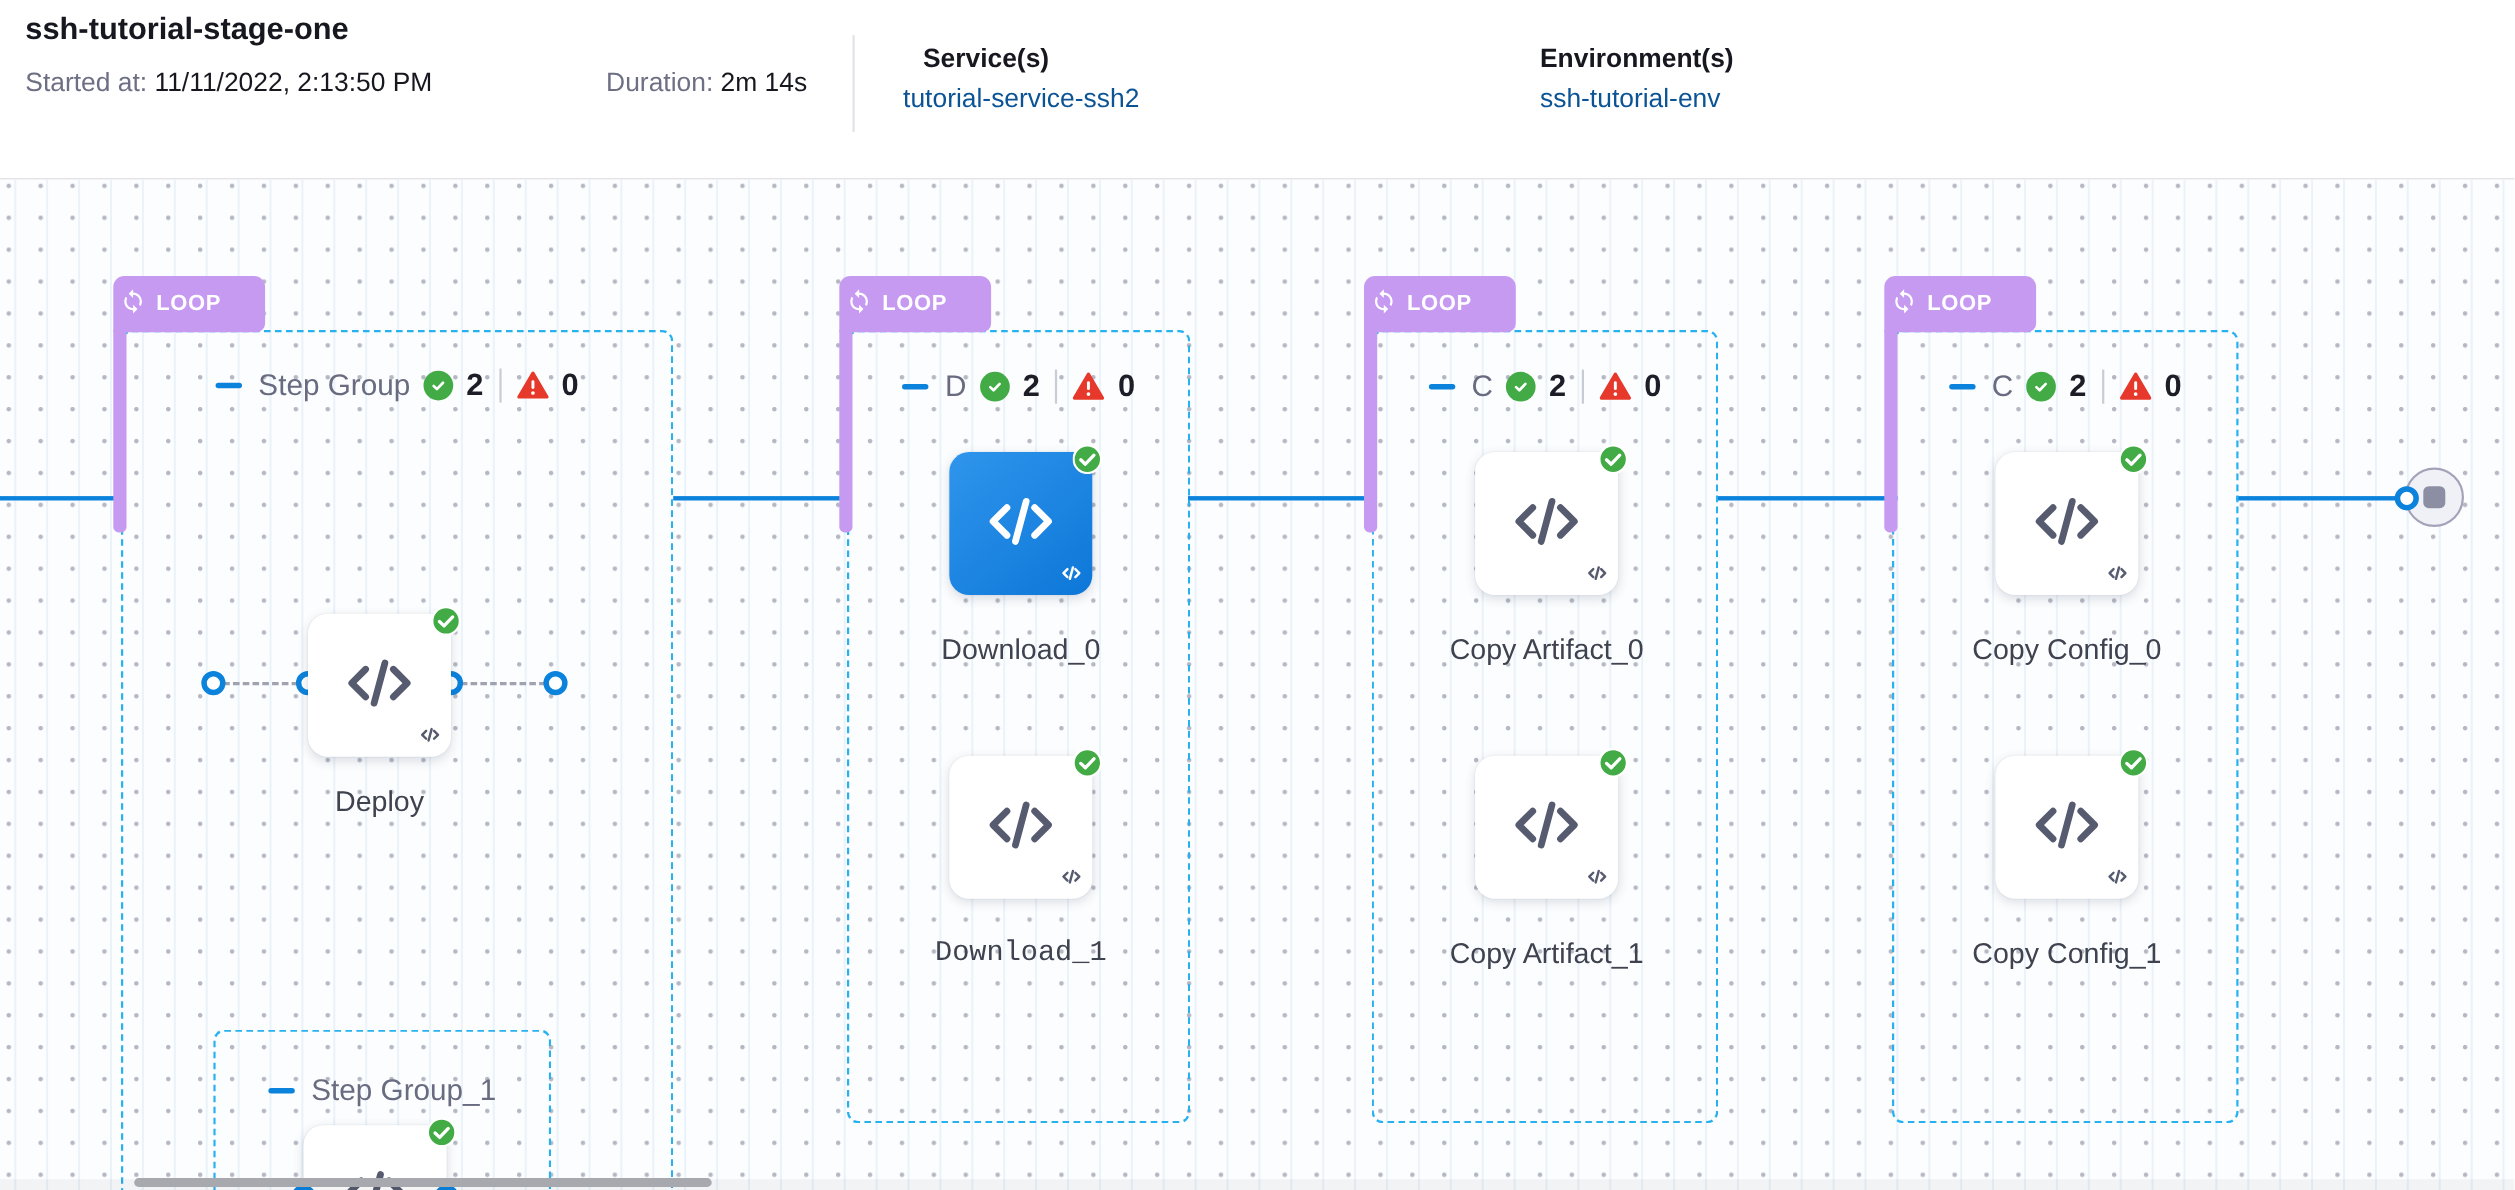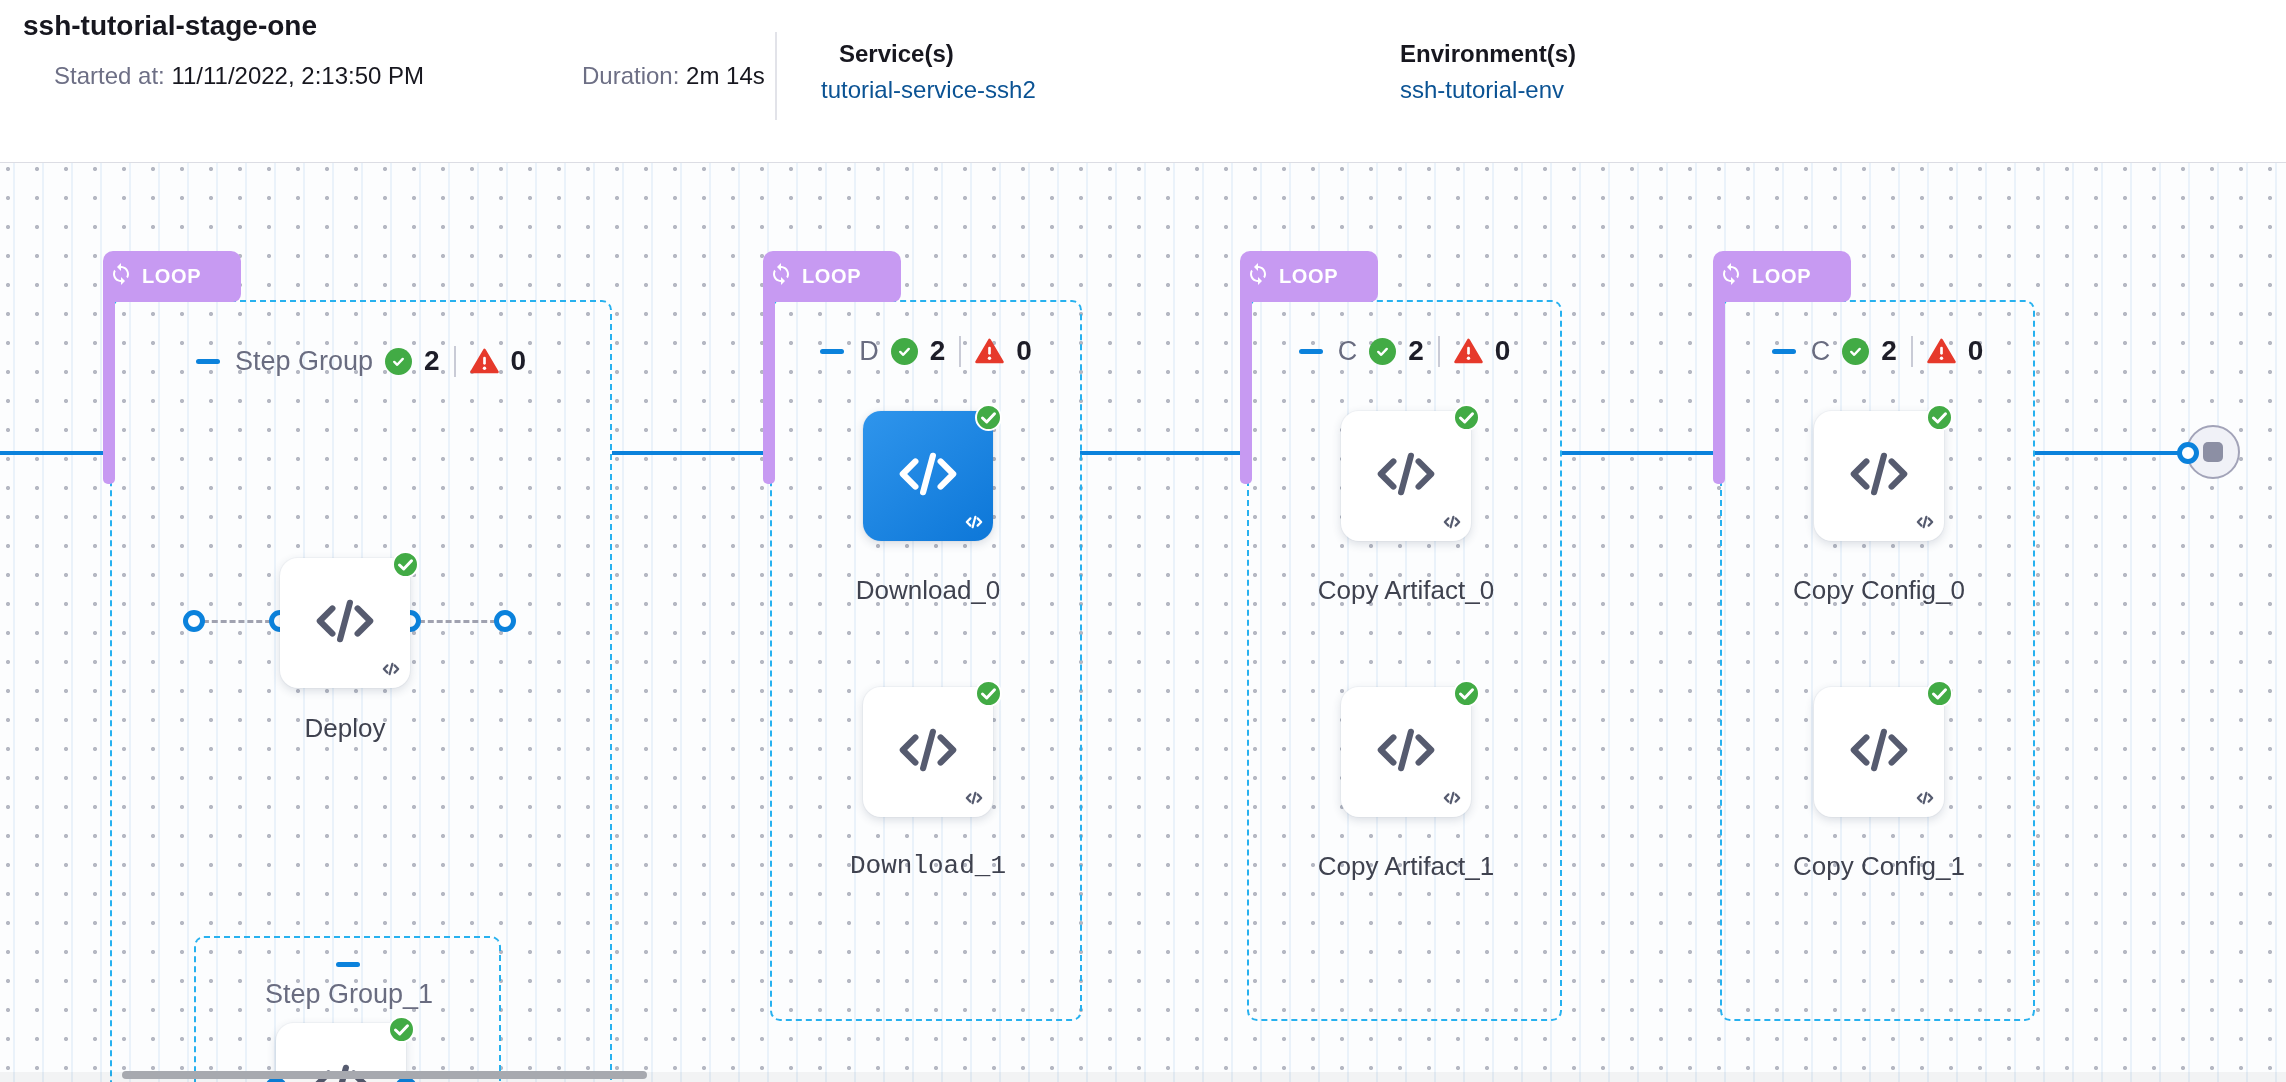--- a/index.html
+++ b/index.html
@@ -5,21 +5,21 @@
   * { margin:0; padding:0; box-sizing:border-box; }
   html,body { width:2286px; height:1082px; overflow:hidden;
     font-family:"Liberation Sans", sans-serif; background:#fff; }
   .page { position:relative; width:2286px; height:1082px;border-radius:18px; }
 
   
   .top-header { position:absolute; left:0; top:0; width:2286px; height:163px;
     background:#fff; border-bottom:1px solid #dcdde4; z-index:5; }
   .stage-title { position:absolute; left:23px; top:10px; font-size:28px; font-weight:700; color:#17171f; }
   .meta-row { position:absolute; top:62px; font-size:24px; color:#17171f; }
-  .meta-label { color:#6d6f85;margin-left:31px; }
+  .meta-label { color:#6d6f85; }
   .hdr-block-label { position:absolute; top:40px; font-size:24px; font-weight:600; color:#17171f; }
   .hdr-link { position:absolute; top:76px; font-size:24px; color:#0b5394; cursor:pointer; }
   .hdr-divider { position:absolute; left:775px; top:32px; width:2px; height:88px; background:#e2e3e9; }
 
   
   .canvas { position:absolute; left:0; top:163px; width:2286px; height:919px; overflow:hidden;
     background-color:#fcfdfe;
     background-image:
       radial-gradient(circle at 2px 2px, #b5b8c3 1.7px, transparent 2.4px),
       linear-gradient(90deg, #eaf2fa 0 1.5px, transparent 1.5px);
@@ -106,21 +106,21 @@
       <div class="loop-bar"></div>
       <div class="loop-badge">
         <span>
           <svg width="24" height="24" viewBox="0 0 24 24" fill="#ffffff">
               <path d="M12 4V1L8 5l4 4V6c3.31 0 6 2.69 6 6 0 1.01-.25 1.97-.7 2.8l1.46 1.46C19.54 15.03 20 13.57 20 12c0-4.42-3.58-8-8-8zm0 14c-3.31 0-6-2.69-6-6 0-1.01.25-1.97.7-2.8L5.24 7.74C4.46 8.97 4 10.43 4 12c0 4.42 3.58 8 8 8v3l4-4-4-4v3z"></path>
             </svg>
         </span>
         <span>LOOP</span>
       </div>
 
-      <div class="group-head" style="top:43px;text-align:right;">
+      <div class="group-head" style="top:32px;text-align:right;">
         <div class="minus-icon"></div>
         <span class="group-title">Step Group</span>
         <div class="check-badge">
           <svg width="17" height="17" viewBox="0 0 24 24" fill="none" stroke="#fff" stroke-width="3.4" stroke-linecap="round" stroke-linejoin="round">
               <path d="M6 12.6 L10.2 16.6 L18 8.4"></path>
             </svg>
         </div>
         <span class="count">2</span>
         <div class="count-divider"></div>
         <div class="warn-badge">
@@ -159,21 +159,21 @@
         <div class="card-check">
           <svg width="27" height="27" viewBox="0 0 27 27">
               <circle cx="13.5" cy="13.5" r="12.5" fill="#42ab45" stroke="#fff" stroke-width="2"></circle>
               <path d="M7.5 14 L11.7 18 L19.5 9.8" fill="none" stroke="#fff" stroke-width="3" stroke-linecap="round" stroke-linejoin="round"></path>
             </svg>
         </div>
       </div>
       <div class="step-label" style="left:98px; top:411px; width:270px;">Deploy</div>
 
       <div class="inner-group" style="left:82px; top:634px; width:307px; height:300px;">
-        <div class="group-head" style="top:24px;flex-direction:column;">
+        <div class="group-head" style="top:38px;">
           <div class="minus-icon"></div>
           <span class="group-title">Step Group_1</span>
         </div>
       </div>
       <div class="step-card" style="left:164px; top:721px;">
         <div class="card-check">
           <svg width="27" height="27" viewBox="0 0 27 27">
               <circle cx="13.5" cy="13.5" r="12.5" fill="#42ab45" stroke="#fff" stroke-width="2"></circle>
               <path d="M7.5 14 L11.7 18 L19.5 9.8" fill="none" stroke="#fff" stroke-width="3" stroke-linecap="round" stroke-linejoin="round"></path>
             </svg>

